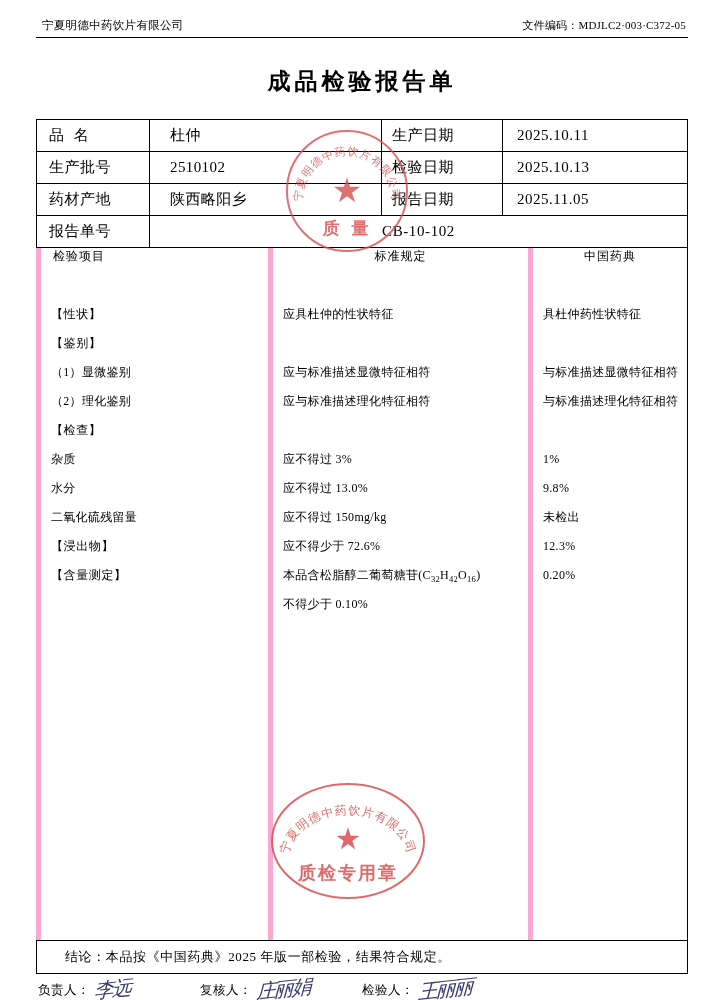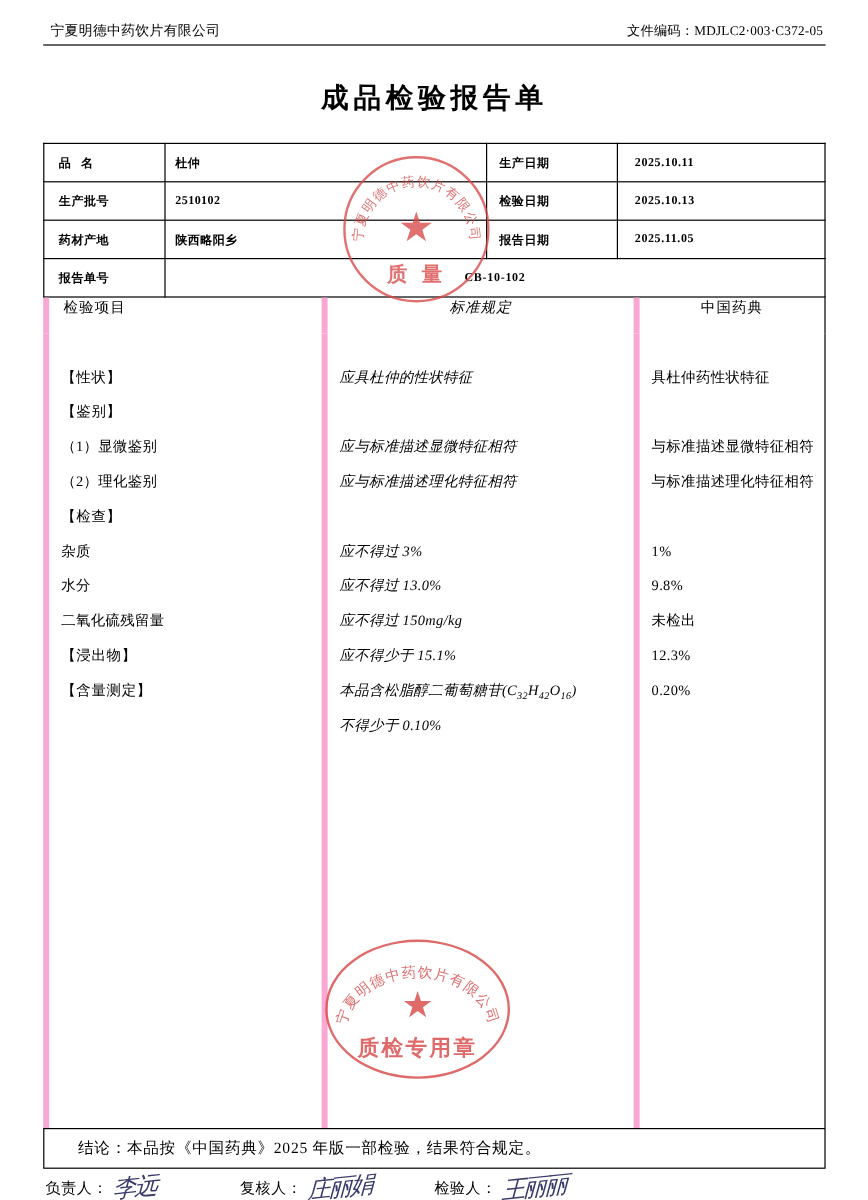--- a/index.html
+++ b/index.html
@@ -44,25 +44,24 @@
     margin: 28px 0 22px 0;
     font-family: "DejaVu Serif", "Liberation Serif", serif;
   }
   table.main {
     width: 100%;
     border-collapse: collapse;
     table-layout: fixed;
   }
   table.main td {
     border: 1px solid #000;
-    font-size: 10px;
-    padding: 5px 8px;
+    font-size: 15px;
+    padding: 5px 20px;
     vertical-align: middle;
     height: 21px;
-    font-weight: bold;
   }
   .lbl {
     width: 80px;
     letter-spacing: 3px;
     text-align: left;
     padding-left: 12px !important;
   }
   .lbl-tight {
     width: 80px;
     letter-spacing: 0.5px;
@@ -106,21 +105,21 @@
   .items-head td {
     border-bottom: none;
     text-align: center;
     height: 30px;
     vertical-align: middle;
     font-size: 12.5px;
     letter-spacing: 1px;
   }
   .items-head td.c1 { text-align: left; padding-left: 12px; }
   .col1 { width: 205px; }
-  .col2 { width: 235px; font-style: italic; }
+  .col2 { width: 235px; }
   .body-cell {
     height: 640px;
     position: relative;
     padding-top: 22px !important;
   }
   .line {
     height: 29px;
     line-height: 29px;
     font-size: 12px;
     white-space: nowrap;
@@ -283,21 +282,21 @@
       </td>
       <td class="col2 body-cell">
         <div class="line">应具杜仲的性状特征</div>
         <div class="gapline"></div>
         <div class="line">应与标准描述显微特征相符</div>
         <div class="line">应与标准描述理化特征相符</div>
         <div class="gapline"></div>
         <div class="line">应不得过 3%</div>
         <div class="line">应不得过 13.0%</div>
         <div class="line">应不得过 150mg/kg</div>
-        <div class="line">应不得少于 15.1%</div>
+        <div class="line">应不得少于 72.6%</div>
         <div class="line">本品含松脂醇二葡萄糖苷(C<span class="sub">32</span>H<span class="sub">42</span>O<span class="sub">16</span>)</div>
         <div class="line">不得少于 0.10%</div>
       </td>
       <td class="body-cell">
         <div class="line">具杜仲药性状特征</div>
         <div class="gapline"></div>
         <div class="line">与标准描述显微特征相符</div>
         <div class="line">与标准描述理化特征相符</div>
         <div class="gapline"></div>
         <div class="line">1%</div>

